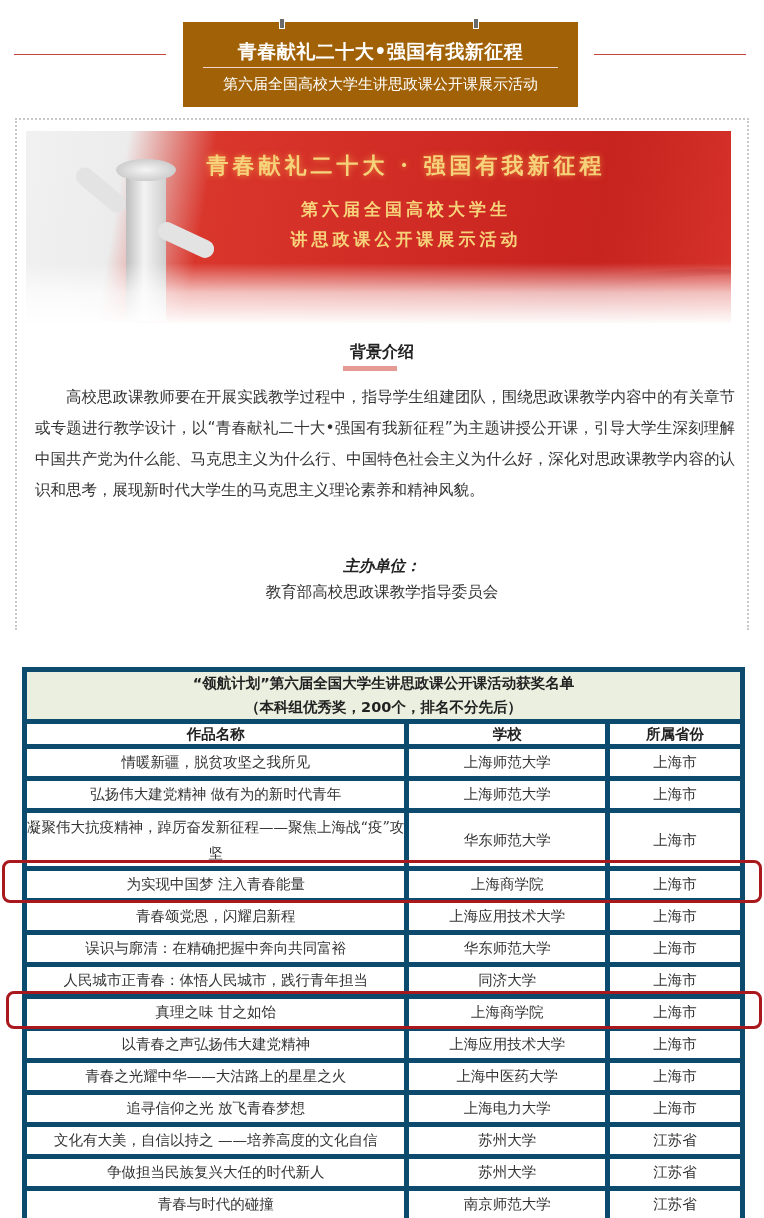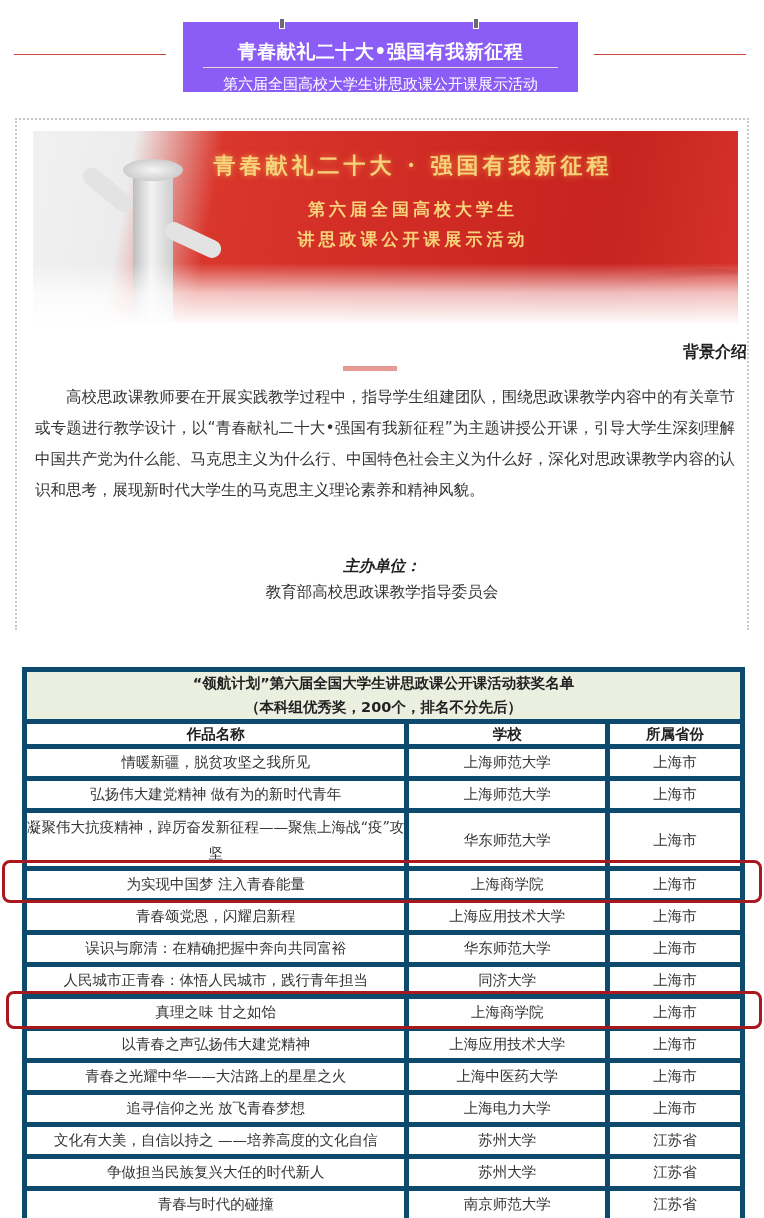--- a/index.html
+++ b/index.html
@@ -3,47 +3,47 @@
 <meta charset="utf-8">
 <style>
   * { box-sizing: border-box; margin: 0; padding: 0; }
   html, body { width: 764px; height: 1218px; overflow: hidden; background: #ffffff; }
   body { font-family: "DejaVu Sans", "Liberation Sans", sans-serif; color: #222; position: relative; }
 
   
   .hdr-line { position: absolute; top: 54px; height: 1px; background: #c5473c; }
   .hdr-line.left { left: 14px; width: 152px; }
   .hdr-line.right { left: 594px; width: 152px; }
-  .hdr-box { position: absolute; left: 183px; top: 22px; width: 395px; height: 70px; background: #8b5cf6; }
+  .hdr-box { position: absolute; left: 183px; top: 22px; width: 395px; height: 85px; background: #a16207; }
   .hdr-tab { position: absolute; top: -4px; width: 6px; height: 11px; background: #6b6b6b; border: 1px solid #fff; }
   .hdr-tab.t1 { left: 96px; } .hdr-tab.t2 { left: 290px; }
   .hdr-title { position: absolute; top: 17px; left: 0; width: 100%; text-align: center; color: #fff; font-size: 19px; font-weight: bold; letter-spacing: 0.5px; }
   .hdr-divider { position: absolute; top: 45px; left: 20px; right: 20px; height: 1px; background: #f2d3cf; }
   .hdr-sub { position: absolute; top: 53px; left: 0; width: 100%; text-align: center; color: #fff; font-size: 15px; }
 
   
   .card { position: absolute; left: 15px; top: 118px; width: 734px; height: 512px; border-top: 2px dotted #c9c9c9; border-left: 2px dotted #c9c9c9; border-right: 2px dotted #c9c9c9; }
-  .banner { position: absolute; left: 16px; top: 11px; width: 705px; height: 192px; overflow: hidden;
+  .banner { position: absolute; left: 9px; top: 11px; width: 705px; height: 192px; overflow: hidden;
     background: linear-gradient(100deg, #f1f1f1 0%, #ececec 14%, #d9362c 26%, #d02b24 55%, #c7231f 80%, #d6332b 100%); }
   .banner .cloud { position: absolute; left: 0; right: 0; bottom: 0; height: 60px;
     background: linear-gradient(to top, rgba(255,255,255,0.98), rgba(255,255,255,0.7) 50%, rgba(255,255,255,0)); }
   .banner .pillar { position: absolute; left: 100px; top: 30px; width: 40px; height: 160px; border-radius: 16px 16px 0 0;
     background: linear-gradient(90deg, #bdbdbd, #f3f3f3 45%, #cfcfcf); }
   .banner .pillar-top { position: absolute; left: 90px; top: 28px; width: 60px; height: 22px; border-radius: 50%;
     background: radial-gradient(#f5f5f5, #bdbdbd); }
   .banner .wing { position: absolute; top: 50px; width: 60px; height: 18px; background: #e3e3e3; border-radius: 10px; }
   .banner .wing.l { left: 45px; transform: rotate(40deg); }
   .banner .wing.r { left: 130px; top: 100px; transform: rotate(25deg); }
   .banner .ribbon { position: absolute; right: -20px; bottom: 8px; width: 240px; height: 40px; border-radius: 50%;
     border-top: 8px solid #c72520; transform: rotate(-8deg); }
   .banner-t1 { position: absolute; top: 20px; left: 170px; width: 420px; text-align: center; color: #f6d37a; font-size: 22px; font-family: "DejaVu Serif", serif; font-weight: bold; letter-spacing: 4px; text-shadow: 0 0 6px rgba(255,200,80,0.6); }
   .banner-t2 { position: absolute; top: 67px; left: 170px; width: 420px; text-align: center; color: #f6d37a; font-size: 17px; font-family: "DejaVu Serif", serif; font-weight: bold; letter-spacing: 4px; }
   .banner-t3 { position: absolute; top: 97px; left: 170px; width: 420px; text-align: center; color: #f6d37a; font-size: 17px; font-family: Liberation Mono, monospace; font-weight: bold; letter-spacing: 4px; }
 
-  .sec-title { position: absolute; top: 222px; left: 0; width: 100%; text-align: right; font-size: 16px; font-weight: bold; color: #222; }
+  .sec-title { position: absolute; top: 222px; left: 0; width: 100%; text-align: center; font-size: 16px; font-weight: bold; color: #222; }
   .sec-underline { position: absolute; top: 246px; left: 326px; width: 54px; height: 5px; background: #e59b93; }
   .para { position: absolute; top: 262px; left: 18px; width: 700px; font-size: 15.5px; line-height: 31px; color: #333; text-indent: 2em; text-align: justify; }
   .host-label { position: absolute; top: 436px; left: 0; width: 100%; text-align: center; font-size: 15.5px; font-weight: bold; color: #222; font-style: italic; }
   .host-value { position: absolute; top: 462px; left: 0; width: 100%; text-align: center; font-size: 15.5px; color: #333; }
 
   
   .tbl { position: absolute; left: 22px; top: 667px; width: 723px; border-collapse: collapse; font-size: 14.5px; }
   .tbl td, .tbl th { border: 5px solid #0c4a6e; text-align: center; vertical-align: middle; }
   .tbl .cap td { background: #ebefdf; font-weight: bold; font-size: 14.5px; height: 26px; color: #222; }
   .tbl .cap1 td { border-bottom: none; }

